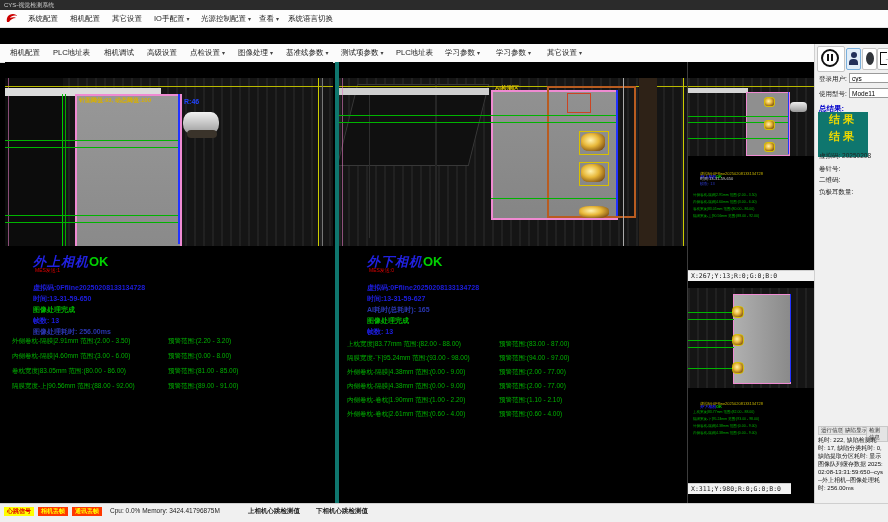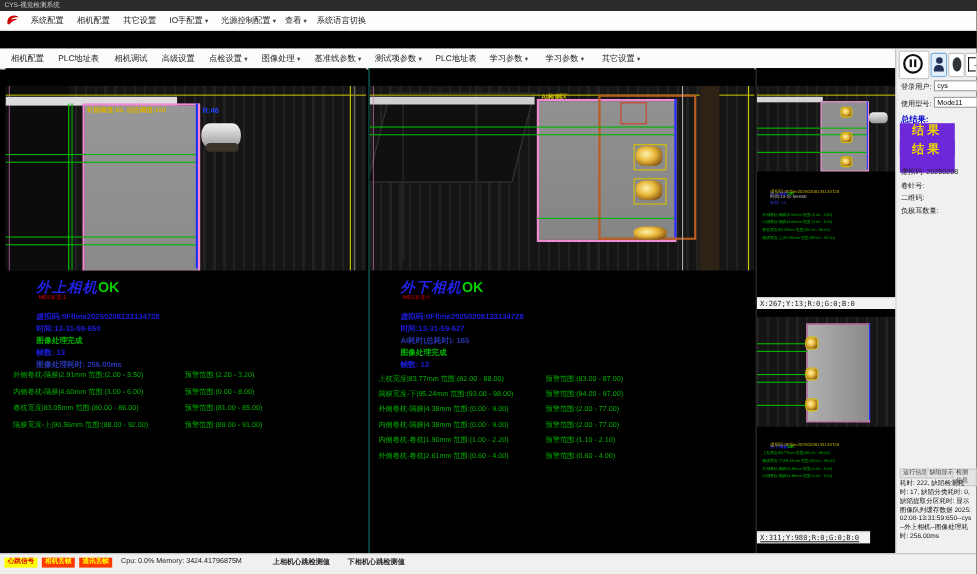--- a/index.html
+++ b/index.html
@@ -31,21 +31,21 @@
   .blue{color:#1d1de0;}
   .navy{color:#2a36b0;}
   .grn{color:#00b400;}
   .meas{font-size:6.5px;color:#00b000;white-space:nowrap;}
   .pink{border:2px solid #f08ad2;}
   .gold{background:radial-gradient(ellipse at 40% 40%,#fff3b0 0%,#e8b83a 40%,#7a4a10 85%);border-radius:35%;}
   .ybox{border:1px solid #d8c000;}
   .sidepanel{position:absolute;left:814px;top:44px;width:74px;height:459px;background:#f0f0f0;border-left:1px solid #d0d0d0;box-sizing:border-box;}
   .sp-label{position:absolute;font-size:6.5px;color:#222;white-space:nowrap;}
   .sp-input{position:absolute;height:10px;font-size:6.5px;border:1px solid #9a9a9a;background:#fff;padding:0 2px;box-sizing:border-box;width:40px;}
-  .resbox{position:absolute;left:3px;width:50px;height:28px;background:#6d28d9;color:#ecd800;
+  .resbox{position:absolute;left:3px;width:50px;height:28px;background:#0f766e;color:#ecd800;
           font-size:11px;font-weight:bold;text-align:center;line-height:14px;letter-spacing:3px;}
   .btn{position:absolute;background:#fff;border:1px solid #c5c5c5;border-radius:2px;}
   .infotab{position:absolute;font-size:5.5px;color:#333;background:#e4e4e4;border:1px solid #c8c8c8;padding:0 2px;line-height:7px;}
   .log{position:absolute;left:3px;top:392px;width:66px;font-size:6px;line-height:8px;color:#111;word-break:break-all;}
   .statusbar{position:absolute;left:0;top:503px;width:888px;height:19px;background:#f0f0f0;border-top:1px solid #cfcfcf;box-sizing:border-box;}
   .badge{position:absolute;top:3px;height:9px;line-height:9px;font-size:6px;padding:0 3px;font-weight:bold;}
   .sb-text{position:absolute;top:3px;font-size:6.5px;color:#222;white-space:nowrap;}
   .mini{font-size:4px;line-height:5px;white-space:nowrap;}
   .mini2{font-size:3.5px;line-height:4.5px;white-space:nowrap;color:#00b000;}
   .hline{position:absolute;height:1px;background:#00b400;}
@@ -125,21 +125,21 @@
     <div class="abs ln blue" style="left:28px;top:232px;">时间:13-31-59-650</div>
     <div class="abs ln grn" style="left:28px;top:243px;">图像处理完成</div>
     <div class="abs ln blue" style="left:28px;top:254px;">帧数: 13</div>
     <div class="abs ln navy" style="left:28px;top:265px;">图像处理耗时: 256.00ms</div>
     <div class="abs meas" style="left:7px;top:275px;"><span>外侧卷枕-隔膜|2.91mm 范围:(2.00 - 3.50)</span><span class="abs" style="left:156px;">预警范围:(2.20 - 3.20)</span></div>
     <div class="abs meas" style="left:7px;top:290px;"><span>内侧卷枕-隔膜|4.60mm 范围:(3.00 - 6.00)</span><span class="abs" style="left:156px;">预警范围:(0.00 - 8.00)</span></div>
     <div class="abs meas" style="left:7px;top:305px;"><span>卷枕宽度|83.05mm 范围:(80.00 - 86.00)</span><span class="abs" style="left:156px;">预警范围:(81.00 - 85.00)</span></div>
     <div class="abs meas" style="left:7px;top:320px;"><span>隔膜宽度-上|90.56mm 范围:(88.00 - 92.00)</span><span class="abs" style="left:156px;">预警范围:(89.00 - 91.00)</span></div>
   </div>
 
-  <div class="view" style="left:335px;width:350px;height:441px;border-left:1px solid #0f766e;">
+  <div class="view" style="left:335px;width:350px;height:441px;border-left:4px solid #0f766e;">
     <div class="vimg" style="left:0;top:16px;width:350px;height:168px;">
       <div class="stripes"></div>
 
       <div class="abs" style="left:8px;top:6px;width:130px;height:80px;border:1px solid #383838;transform:skewX(-14deg);background:#101010;"></div>
       <div class="abs" style="left:30px;top:10px;width:1px;height:150px;background:#2e2e2e;"></div>
       <div class="abs" style="left:96px;top:0;width:2px;height:168px;background:#262626;"></div>
       <div class="abs" style="left:0;top:8px;width:350px;height:1px;background:#b9b900;"></div>
       <div class="abs" style="left:0;top:10px;width:150px;height:7px;background:#cfcfcf;"></div>
       <div class="abs vline" style="left:3px;top:0;height:168px;background:#e07ac0;opacity:.6"></div>
       <div class="abs" style="left:156px;top:6px;font-size:6px;color:#d8c000;font-weight:bold;">AI检测区</div>
@@ -226,21 +226,21 @@
         <div class="abs vline" style="left:102px;top:6px;height:88px;background:#2233ff;"></div>
       </div>
       <div class="abs" style="left:12px;top:112px;">
         <span class="mini b" style="color:#2121e0;font-style:italic;">外下相机</span><span class="mini b" style="color:#00d000;">OK</span>
       </div>
       <div class="abs mini" style="left:12px;top:119px;color:#c8b400;">虚拟码:0Ffline20250208133134728</div>
       <div class="abs mini2" style="left:5px;top:128px;">上枕宽度|83.77mm 范围:(82.00 - 88.00)</div>
       <div class="abs mini2" style="left:5px;top:135px;">隔膜宽度-下|95.24mm 范围:(93.00 - 98.00)</div>
       <div class="abs mini2" style="left:5px;top:142px;">外侧卷枕-隔膜|4.38mm 范围:(0.00 - 9.00)</div>
       <div class="abs mini2" style="left:5px;top:149px;">内侧卷枕-隔膜|4.38mm 范围:(0.00 - 9.00)</div>
-      <div class="coordbar" style="left:0;top:201px;width:103px;height:11px;font-size:6.5px;line-height:10px;text-decoration:underline;">X:311;Y:980;R:0;G:0;B:0</div>
+      <div class="coordbar" style="left:0;top:201px;width:103px;height:11px;font-size:6.5px;line-height:10px;">X:311;Y:980;R:0;G:0;B:0</div>
     </div>
   </div>
 
   <div class="sidepanel">
 
     <div class="btn" style="left:2px;top:2px;width:26px;height:24px;">
       <div style="position:absolute;left:3px;top:2px;width:18px;height:18px;border:2.5px solid #111;border-radius:50%;box-sizing:border-box;">
         <div style="position:absolute;left:4px;top:3px;width:2.2px;height:7px;background:#111;"></div>
         <div style="position:absolute;left:8px;top:3px;width:2.2px;height:7px;background:#111;"></div>
       </div>

